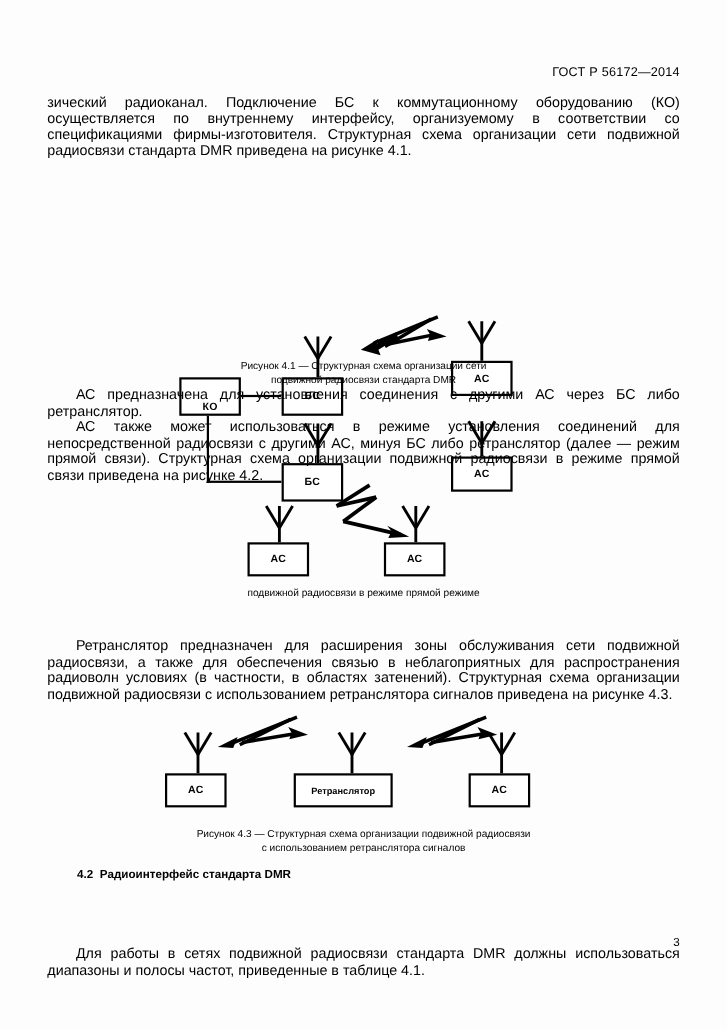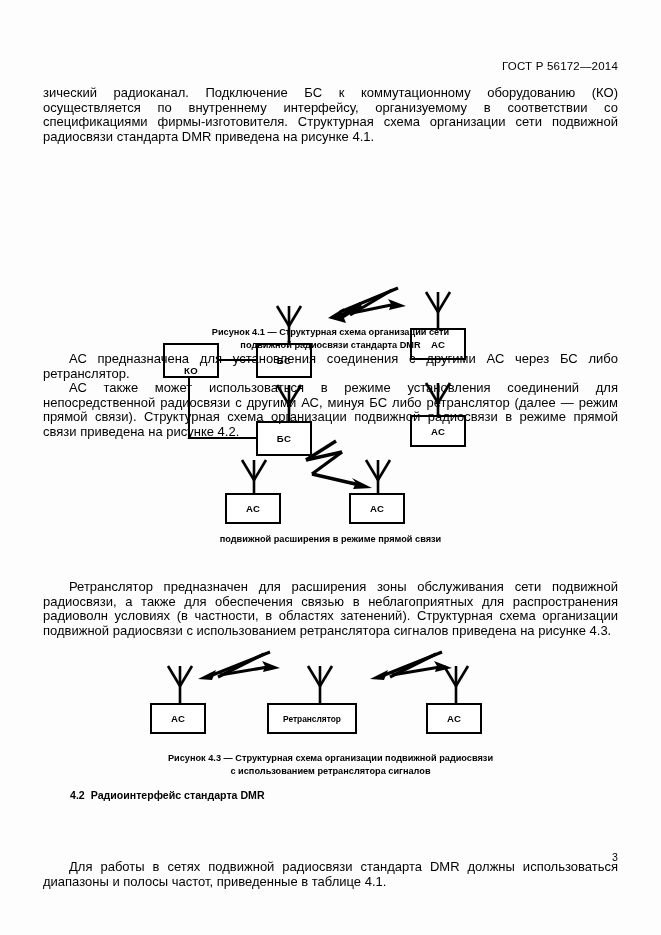--- a/index.html
+++ b/index.html
@@ -36,21 +36,20 @@
     text-justify: inter-word;
   }
   .para .ind { display: inline-block; width: 26px; }
   .caption {
     position: absolute;
     left: 43px;
     width: 575px;
     text-align: center;
     font-size: 9.2px;
     line-height: 12.6px;
-    font-weight: bold;
   }
   .sechead {
     position: absolute;
     left: 70px;
     font-size: 10.6px;
     font-weight: bold;
   }
   .sechead .num { margin-right: 6px; }
   .pageno {
     position: absolute;
@@ -193,21 +192,21 @@
       <polyline points="19,22 7,2" stroke="#000" stroke-width="2.6" fill="none"></polyline>
       <polyline points="19,22 19,2" stroke="#000" stroke-width="2.6" fill="none"></polyline>
       <polyline points="19,22 31,2" stroke="#000" stroke-width="2.6" fill="none"></polyline>
     </svg>
     <div class="node" style="left:349px; top:493px; width:56px; height:31px;">
       <span>АС</span>
     </div>
   </div>
 
   <div class="caption" style="top:533px;">
-    <div>подвижной расширения в режиме прямой связи</div>
+    <div>подвижной радиосвязи в режиме прямой режиме</div>
   </div>
 
   <div class="para" style="top:580px;">
     <span class="ind"></span><span>Ретранслятор предназначен для расширения зоны обслуживания сети подвижной радиосвязи, а также для обеспечения связью в неблагоприятных для распространения радиоволн условиях (в частности, в областях затенений). Структурная схема организации подвижной радиосвязи с использованием ретранслятора сигналов приведена на рисунке 4.3.</span>
   </div>
 
   <div class="fig" style="left:0px; top:0px; width:661px; height:100px;">
 
     <svg class="zig" style="left:196px; top:648px;" width="86" height="36" viewBox="0 0 86 36">
       <polygon points="2,31 20,22 18,27 16,32" fill="#000"></polygon>

